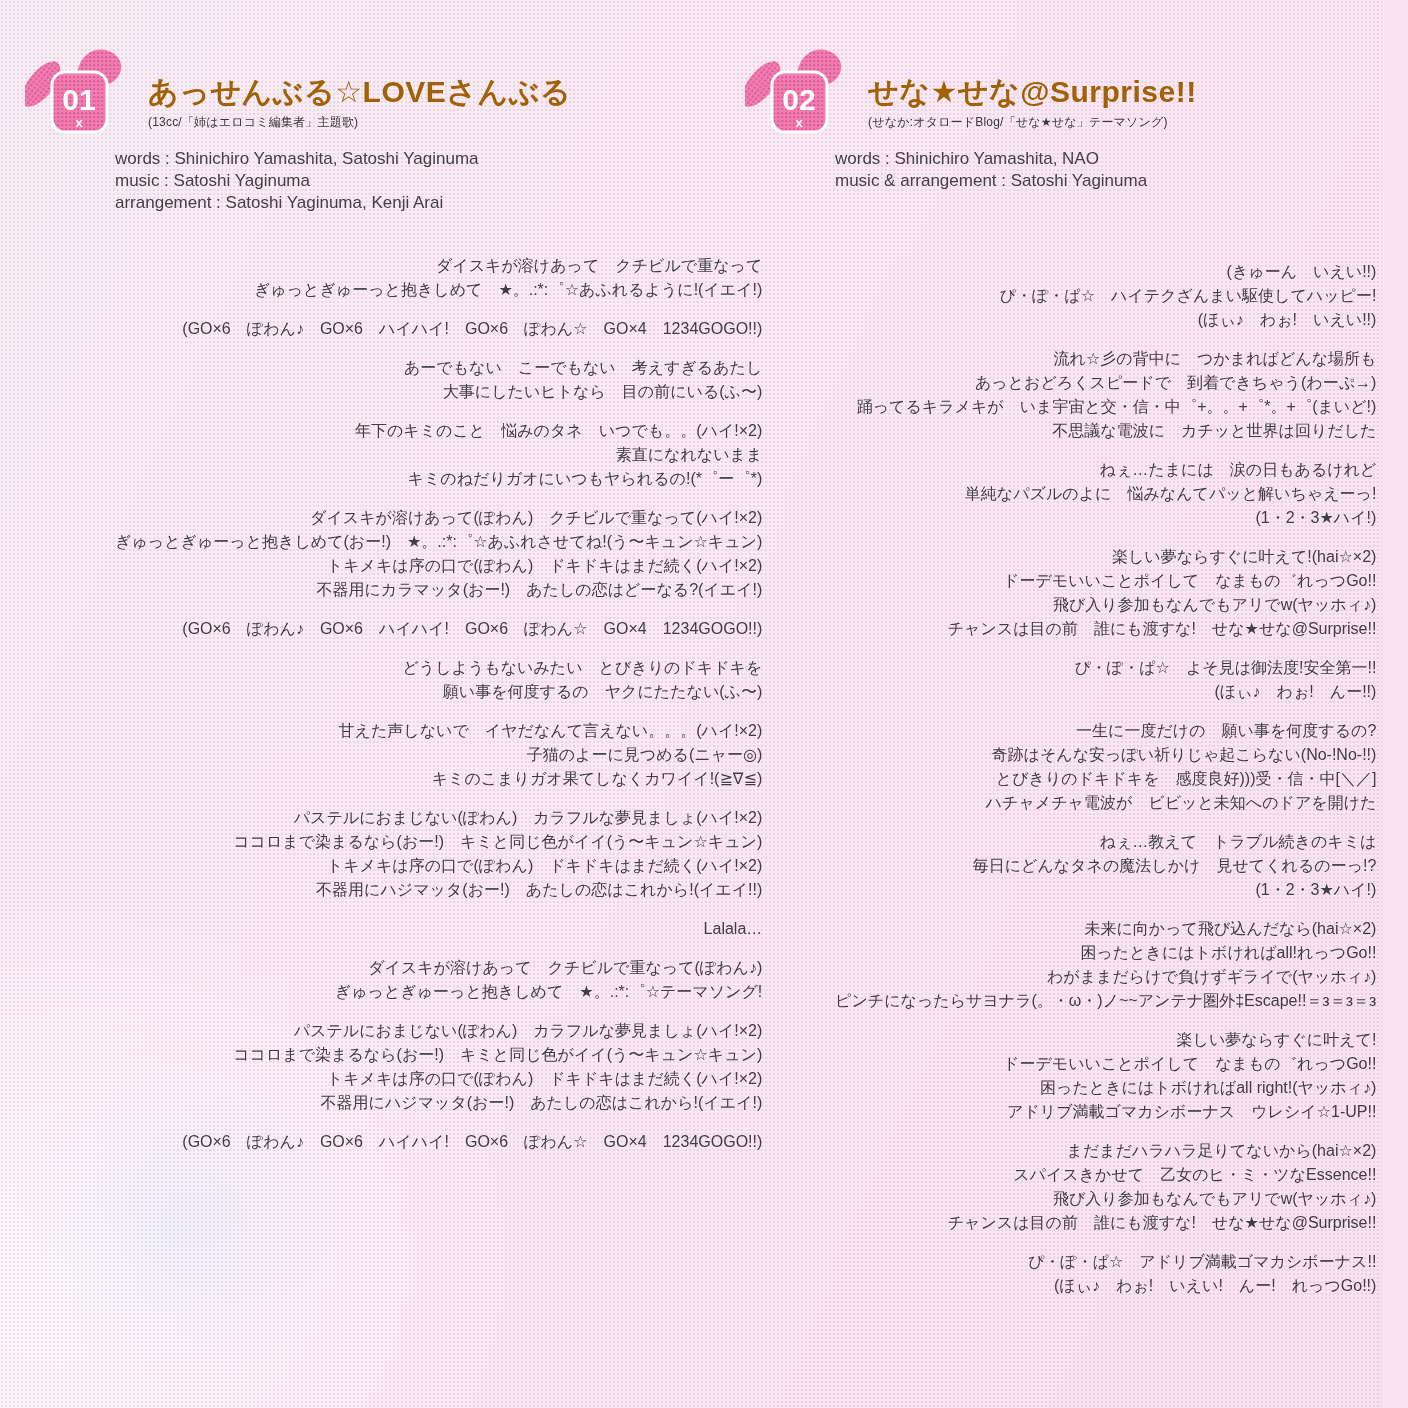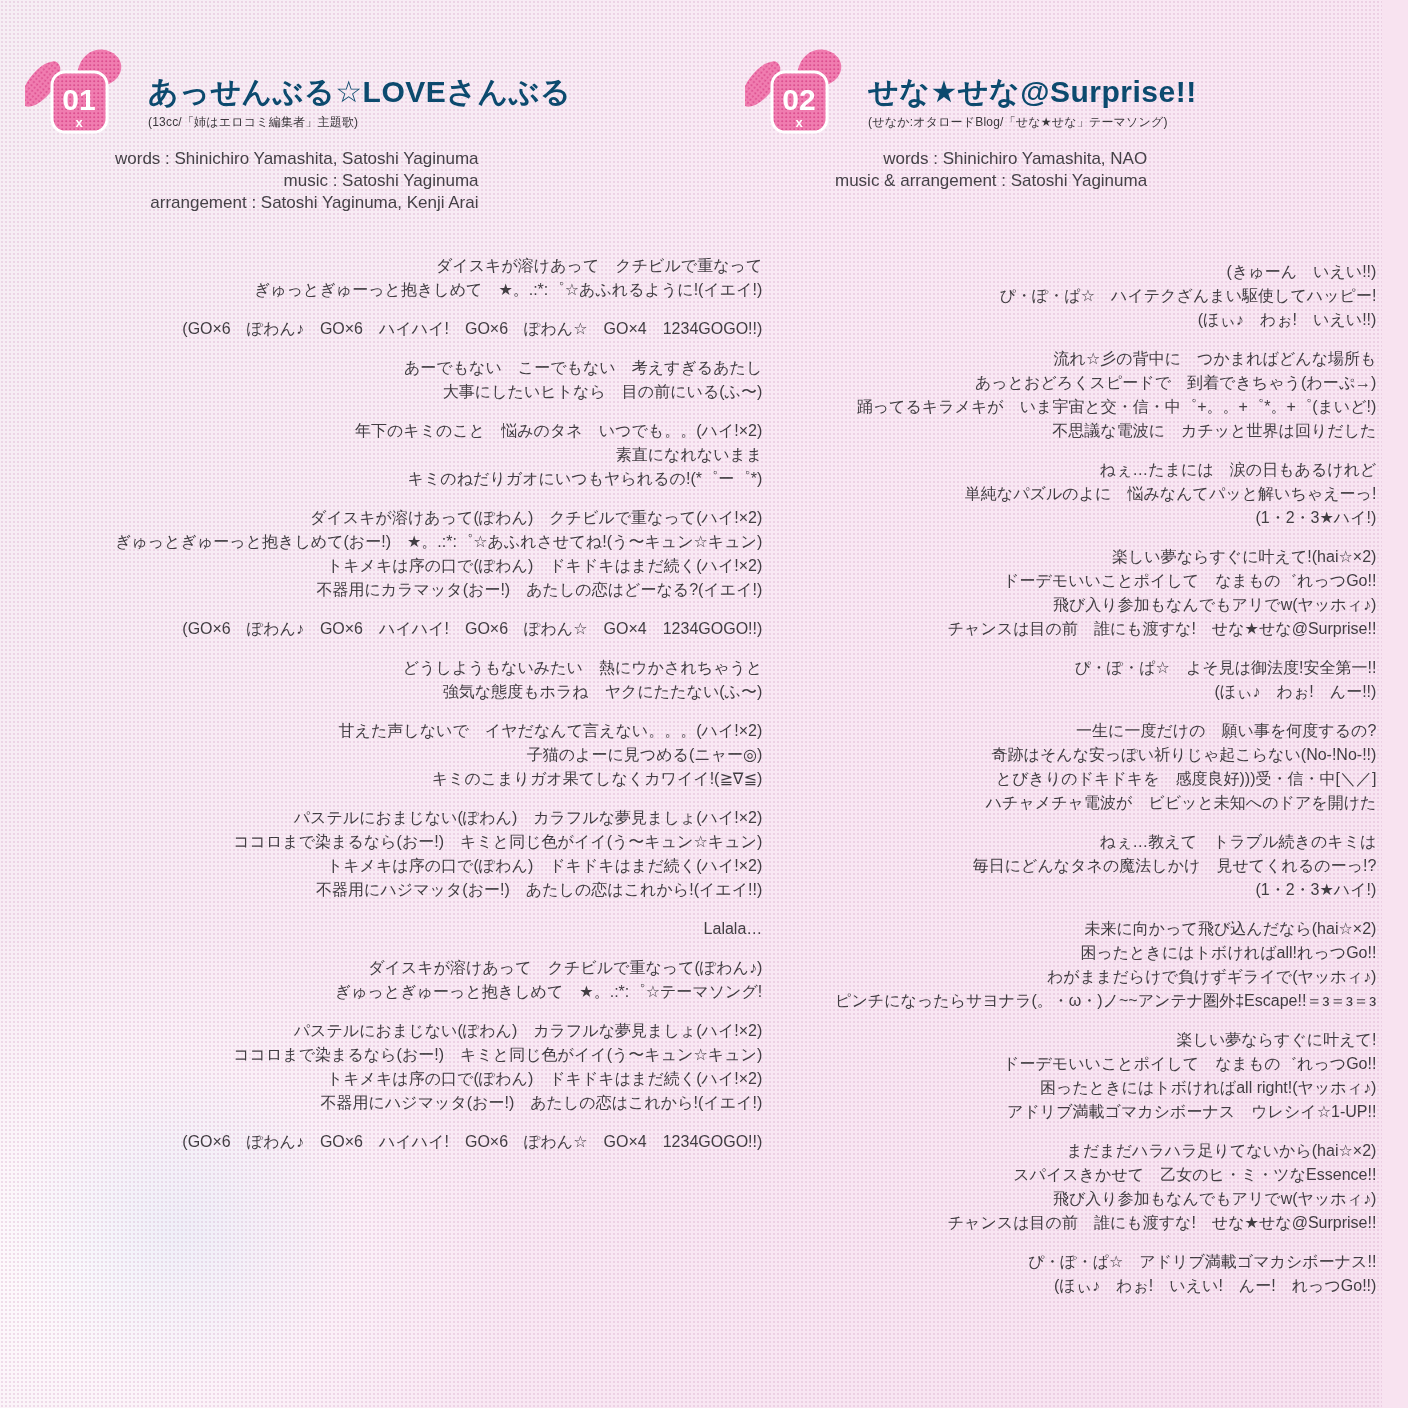--- a/index.html
+++ b/index.html
@@ -14,23 +14,23 @@
   }
   .scan-edge{position:absolute;right:0;top:0;width:26px;height:100%;background:#f8e3f0;}
   .watermark{position:absolute;left:-60px;bottom:-40px;width:480px;height:440px;border-radius:50%;
     background:radial-gradient(closest-side,rgba(186,209,236,0.20),rgba(186,209,236,0) 75%);}
   .track{position:absolute;top:48px;}
   .track.t1{left:25px;width:708px;}
   .track.t2{left:745px;width:650px;}
   .header{position:absolute;left:0;top:0;height:100px;width:100%;}
   .badge{position:absolute;left:0;top:0;}
   .titlebox{position:absolute;left:123px;top:26px;}
-  .track-title{margin:0;font-size:30px;font-weight:bold;letter-spacing:0.5px;color:#0c4a6e;line-height:36px;}
+  .track-title{margin:0;font-size:30px;font-weight:bold;letter-spacing:0.5px;color:#a16207;line-height:36px;}
   .track-subtitle{font-size:12px;color:#3a373b;margin-top:4px;letter-spacing:0.2px;}
-  .credits{position:absolute;left:90px;top:100px;font-size:17px;line-height:22px;color:#454147;text-align:right;}
+  .credits{position:absolute;left:90px;top:100px;font-size:17px;line-height:22px;color:#454147;}
   .lyrics{position:absolute;left:90px;top:206px;font-size:16px;line-height:24px;color:#413d42;text-align:right;}
   .t2 .lyrics{top:212px;}
   .stanza{margin:0 0 15px 0;}
   .lyric-line{white-space:nowrap;}
   .credit-line{white-space:nowrap;}
 </style>
 </head>
 <body>
 
 <div class="scan-edge"></div>
@@ -81,22 +81,22 @@
       <div class="stanza">
         <div class="lyric-line">ダイスキが溶けあって(ぽわん)　クチビルで重なって(ハイ!×2)</div>
         <div class="lyric-line">ぎゅっとぎゅーっと抱きしめて(おー!)　★。.:*:゜☆あふれさせてね!(う〜キュン☆キュン)</div>
         <div class="lyric-line">トキメキは序の口で(ぽわん)　ドキドキはまだ続く(ハイ!×2)</div>
         <div class="lyric-line">不器用にカラマッタ(おー!)　あたしの恋はどーなる?(イエイ!)</div>
       </div>
       <div class="stanza">
         <div class="lyric-line">(GO×6　ぽわん♪　GO×6　ハイハイ!　GO×6　ぽわん☆　GO×4　1234GOGO!!)</div>
       </div>
       <div class="stanza">
-        <div class="lyric-line">どうしようもないみたい　熱にウかされちゃうと</div>
-        <div class="lyric-line">強気な態度もホラね　ヤクにたたない(ふ〜)</div>
+        <div class="lyric-line">どうしようもないみたい　とびきりのドキドキを</div>
+        <div class="lyric-line">願い事を何度するの　ヤクにたたない(ふ〜)</div>
       </div>
       <div class="stanza">
         <div class="lyric-line">甘えた声しないで　イヤだなんて言えない。。。(ハイ!×2)</div>
         <div class="lyric-line">子猫のよーに見つめる(ニャー◎)</div>
         <div class="lyric-line">キミのこまりガオ果てしなくカワイイ!(≧∇≦)</div>
       </div>
       <div class="stanza">
         <div class="lyric-line">パステルにおまじない(ぽわん)　カラフルな夢見ましょ(ハイ!×2)</div>
         <div class="lyric-line">ココロまで染まるなら(おー!)　キミと同じ色がイイ(う〜キュン☆キュン)</div>
         <div class="lyric-line">トキメキは序の口で(ぽわん)　ドキドキはまだ続く(ハイ!×2)</div>

